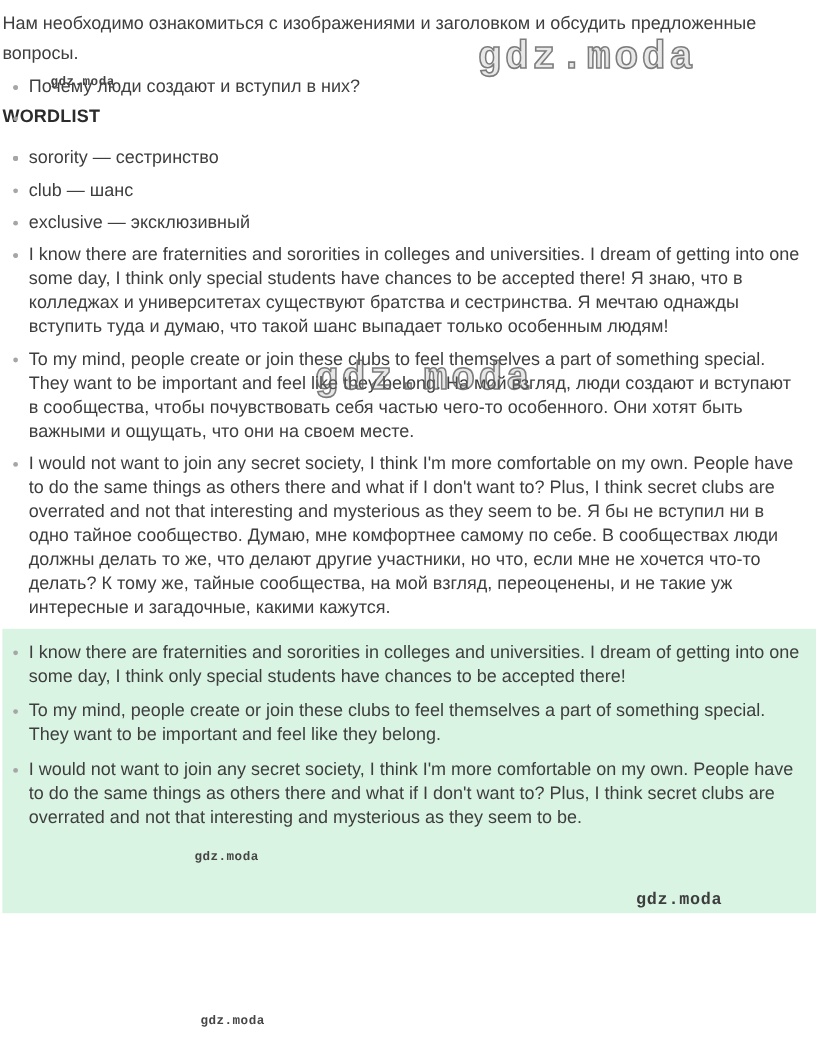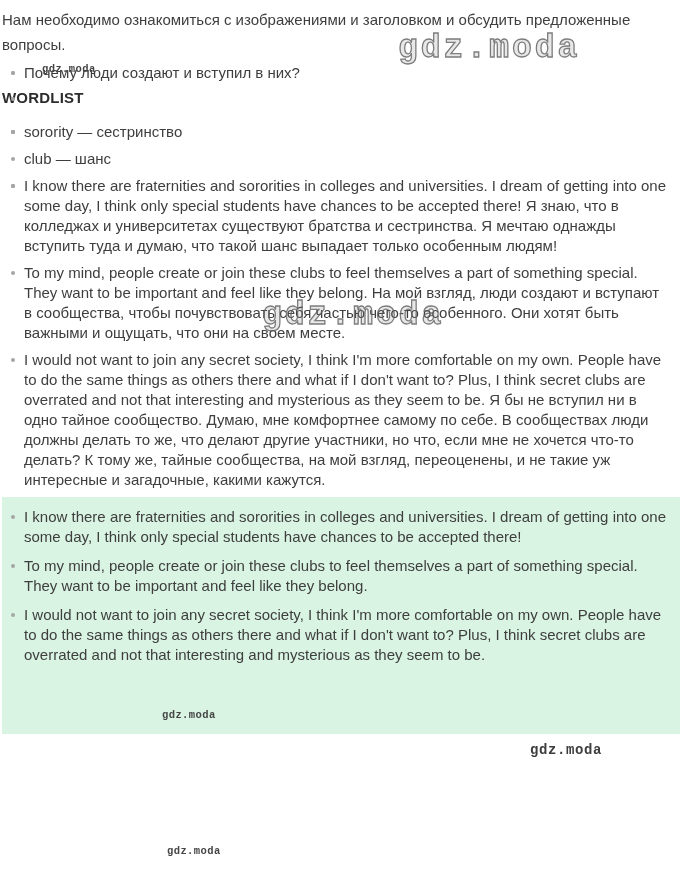--- a/index.html
+++ b/index.html
@@ -70,21 +70,21 @@
   </ul>
 
   <h2 class="wordlist-title">WORDLIST</h2>
 
   <ul class="wordlist">
     <li class="item"><span class="dot"></span></li>
     <li class="item"><span class="dot"></span></li>
     <li class="item"><span class="dot"></span></li>
     <li class="item"><span class="dot"></span><span>sorority — сестринство</span></li>
     <li class="item"><span class="dot"></span><span>club — шанс</span></li>
-    <li class="item"><span class="dot"></span></li>
+    <li class="item"><span class="dot"></span><span>exclusive — эксклюзивный</span></li>
     <li class="item"><span class="dot"></span></li>
     <li class="item"><span class="dot"></span><span>I know there are fraternities and sororities in colleges and universities. I dream of getting into one some day, I think only special students have chances to be accepted there! Я знаю, что в колледжах и университетах существуют братства и сестринства. Я мечтаю однажды вступить туда и думаю, что такой шанс выпадает только особенным людям!</span></li>
     <li class="item"><span class="dot"></span><span>To my mind, people create or join these clubs to feel themselves a part of something special. They want to be important and feel like they belong. На мой взгляд, люди создают и вступают в сообщества, чтобы почувствовать себя частью чего-то особенного. Они хотят быть важными и ощущать, что они на своем месте.</span></li>
     <li class="item"><span class="dot"></span><span>I would not want to join any secret society, I think I'm more comfortable on my own. People have to do the same things as others there and what if I don't want to? Plus, I think secret clubs are overrated and not that interesting and mysterious as they seem to be. Я бы не вступил ни в одно тайное сообщество. Думаю, мне комфортнее самому по себе. В сообществах люди должны делать то же, что делают другие участники, но что, если мне не хочется что-то делать? К тому же, тайные сообщества, на мой взгляд, переоценены, и не такие уж интересные и загадочные, какими кажутся.</span></li>
   </ul>
 
   <div class="highlight">
     <ul>
       <li class="item"><span class="dot"></span><span>I know there are fraternities and sororities in colleges and universities. I dream of getting into one some day, I think only special students have chances to be accepted there!</span></li>
       <li class="item"><span class="dot"></span><span>To my mind, people create or join these clubs to feel themselves a part of something special. They want to be important and feel like they belong.</span></li>

